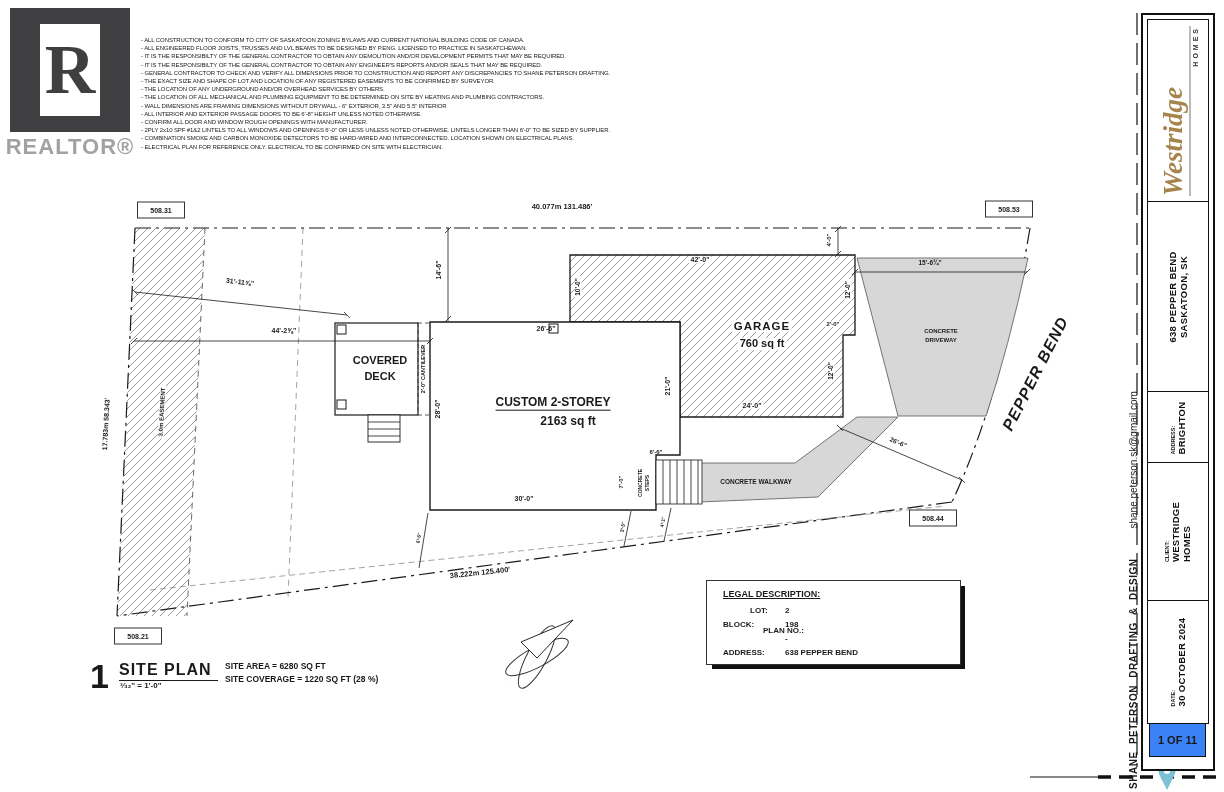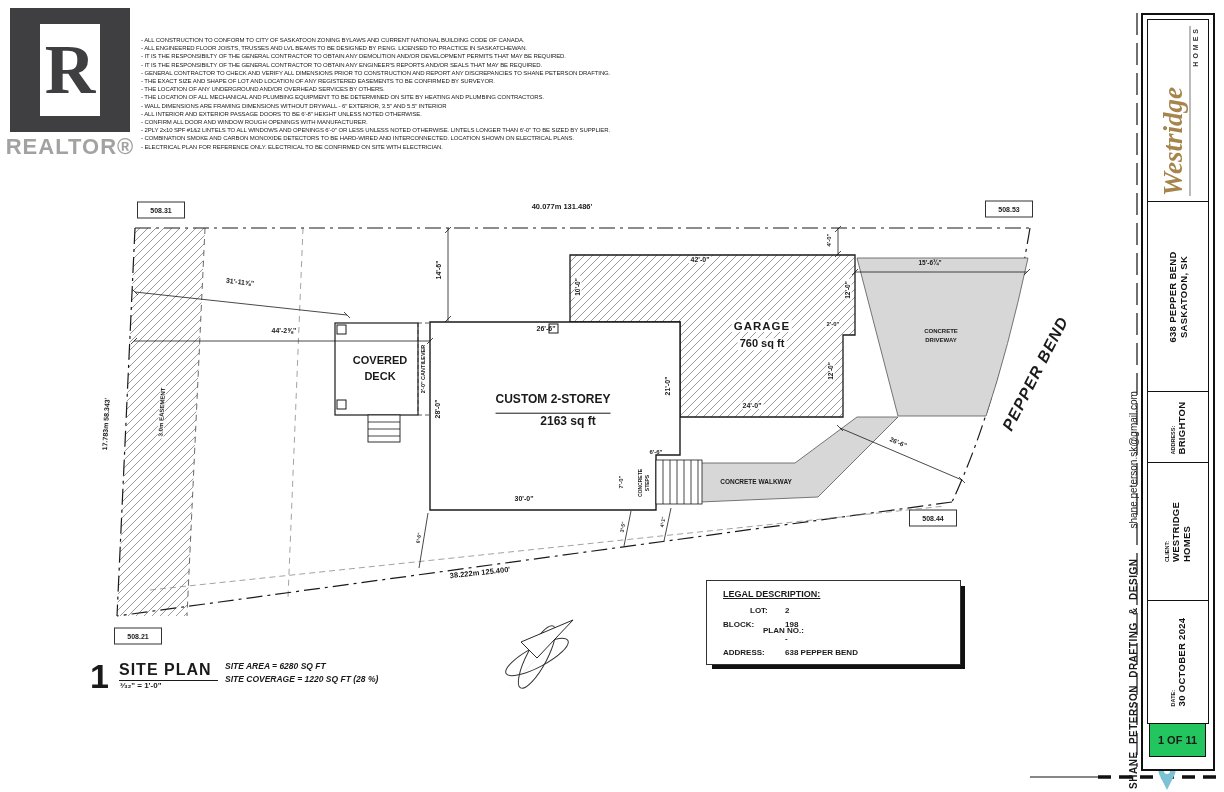--- a/index.html
+++ b/index.html
@@ -2,21 +2,21 @@
 <html><head>
 <meta charset="utf-8">
 <style>
   html,body{margin:0;padding:0;background:#fff;}
   body{width:1224px;height:792px;position:relative;overflow:hidden;
        font-family:"Liberation Sans",sans-serif;color:#1a1a1a;}
   svg.plan{position:absolute;left:0;top:0;}
   .lbl{position:absolute;font-weight:bold;white-space:nowrap;color:#1a1a1a;
        transform:translate(-50%,-50%);line-height:1.05;text-align:center;}
   .lblL{position:absolute;font-weight:bold;white-space:nowrap;color:#1a1a1a;
-       transform:translate(0,-50%);line-height:1.05;font-style:italic;}
+       transform:translate(0,-50%);line-height:1.05;}
   .chip{background:#fff;padding:0 2px;}
   .elev{position:absolute;border:1px solid #333;background:#fff;font-weight:bold;
         font-size:7px;display:flex;align-items:center;justify-content:center;
         width:46px;height:15px;transform:translate(-50%,-50%);}
   .notes{position:absolute;left:141px;top:36px;width:480px;}
   .notes .nt{font-size:8px;font-weight:bold;text-decoration:underline;margin-bottom:4px;}
   .notes .nl{font-size:6px;line-height:8.2px;letter-spacing:-0.1px;}
   
   .rl-box{position:absolute;left:10px;top:8px;width:120px;height:124px;background:#3f3f41;}
   .rl-inner{position:absolute;left:30px;top:16px;width:60px;height:92px;background:#fff;
@@ -44,21 +44,21 @@
   .tb-small{font-size:5.5px;font-weight:bold;color:#222;}
   .tb-big{font-size:9.5px;font-weight:bold;color:#111;letter-spacing:0.3px;}
   .script{font-family:"Liberation Serif",serif;font-style:italic;font-weight:bold;
           font-size:27px;color:#a6854c;border-bottom:1px solid #777;padding-bottom:1px;}
   .homes{font-size:7px;font-weight:bold;letter-spacing:3px;color:#333;text-align:right;margin-top:1px;}
   .firm{position:absolute;left:1133px;top:590px;transform:translate(-50%,-50%) rotate(-90deg);
         white-space:nowrap;font-size:10px;display:flex;gap:30px;align-items:baseline;}
   .firm .fn{font-weight:bold;word-spacing:4px;letter-spacing:0.5px;}
   .firm .fe{font-weight:normal;}
   .sheetbox{position:absolute;left:1149px;top:723px;width:55px;height:32px;border:1.3px solid #111;
-            display:flex;align-items:center;justify-content:center;font-size:11px;font-weight:bold;background:#22c55e;}
+            display:flex;align-items:center;justify-content:center;font-size:11px;font-weight:bold;background:#3b82f6;}
 </style>
 </head>
 <body>
 
 <svg class="plan" width="1224" height="792" viewBox="0 0 1224 792">
   <defs>
     <pattern id="hatch" width="8" height="8" patternUnits="userSpaceOnUse">
       <line x1="0" y1="8" x2="8" y2="0" stroke="#6e6e6e" stroke-width="0.7"></line>
     </pattern>
   </defs>
@@ -200,21 +200,21 @@
 <span class="lbl" style="left:524px;top:499px;font-size:7px;">30'-0"</span>
 <span class="lbl" style="left:621px;top:482px;font-size:6px;transform:translate(-50%,-50%) rotate(-90deg);">7'-0"</span>
 <span class="lbl" style="left:656px;top:452px;font-size:6px;">6'-6"</span>
 <span class="lbl" style="left:898px;top:443px;font-size:6.5px;transform:translate(-50%,-50%) rotate(23deg);">26'-6"</span>
 <span class="lbl" style="left:623px;top:527px;font-size:5px;transform:translate(-50%,-50%) rotate(-80deg);">3'-5"</span>
 <span class="lbl" style="left:663px;top:522px;font-size:5px;transform:translate(-50%,-50%) rotate(-80deg);">4'-1"</span>
 <span class="lbl" style="left:419px;top:538px;font-size:5px;transform:translate(-50%,-50%) rotate(-80deg);">6'-6"</span>
 
 <span class="lbl chip" style="left:762px;top:326px;font-size:11.5px;letter-spacing:1px;">GARAGE</span>
 <span class="lbl chip" style="left:762px;top:344px;font-size:11px;">760  sq ft</span>
-<span class="lbl" style="left:553px;top:403px;font-size:12px;border-bottom:1.3px solid #1a1a1a;padding-bottom:7px;">CUSTOM 2-STOREY</span>
+<span class="lbl" style="left:553px;top:403px;font-size:12px;border-bottom:1.3px solid #1a1a1a;padding-bottom:1px;">CUSTOM 2-STOREY</span>
 <span class="lbl" style="left:568px;top:421px;font-size:12px;">2163 sq ft</span>
 <span class="lbl" style="left:380px;top:361px;font-size:11px;">COVERED</span>
 <span class="lbl" style="left:380px;top:377px;font-size:11px;">DECK</span>
 <span class="lbl" style="left:424px;top:369px;font-size:5.5px;transform:translate(-50%,-50%) rotate(-90deg);">2'-0" CANTILEVER</span>
 <span class="lbl" style="left:641px;top:483px;font-size:5px;transform:translate(-50%,-50%) rotate(-90deg);">CONCRETE</span>
 <span class="lbl" style="left:648px;top:483px;font-size:5px;transform:translate(-50%,-50%) rotate(-90deg);">STEPS</span>
 <span class="lbl" style="left:756px;top:482px;font-size:6.5px;">CONCRETE WALKWAY</span>
 <span class="lbl" style="left:941px;top:331px;font-size:6px;">CONCRETE</span>
 <span class="lbl" style="left:941px;top:340px;font-size:6px;">DRIVEWAY</span>
 <span class="lbl" style="left:1036px;top:374px;font-size:16px;font-style:italic;letter-spacing:1px;transform:translate(-50%,-50%) rotate(-63deg);">PEPPER BEND</span>

